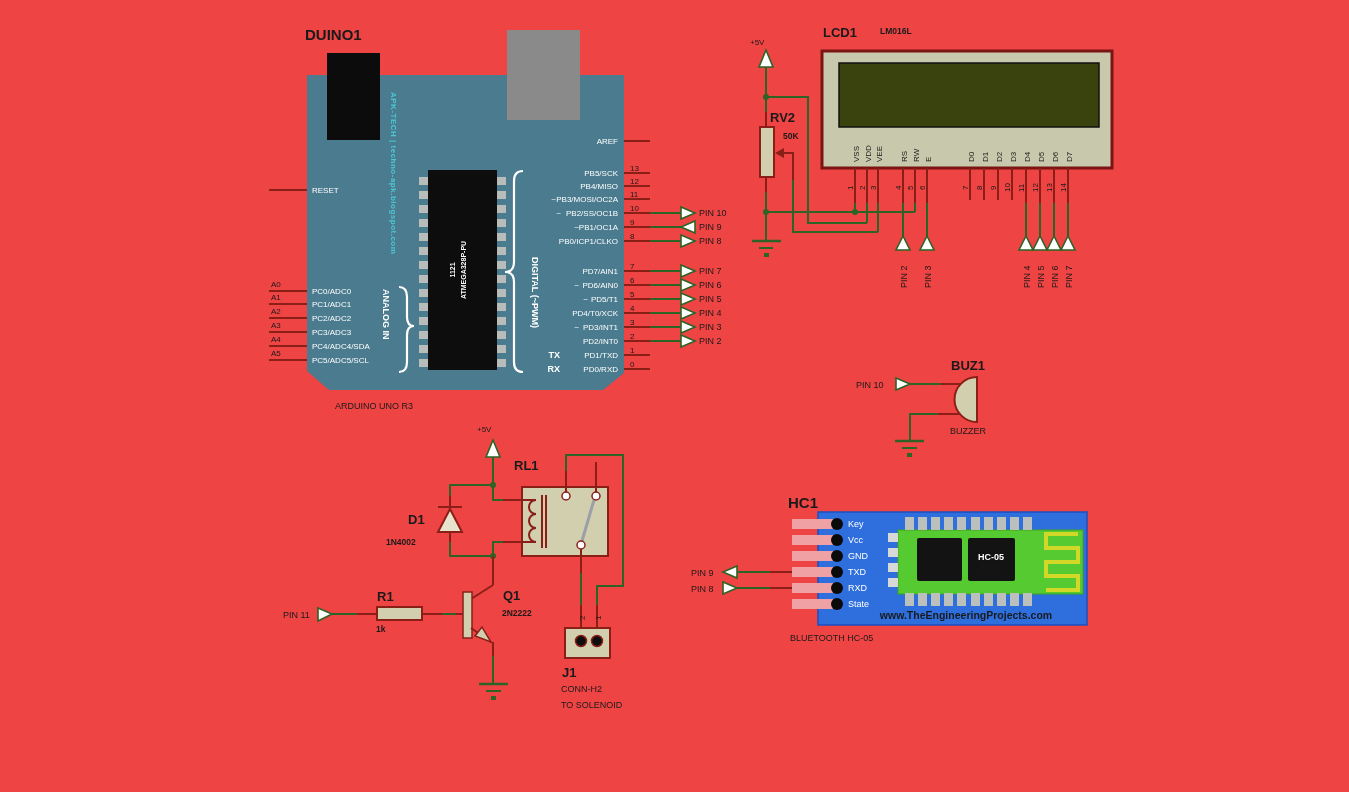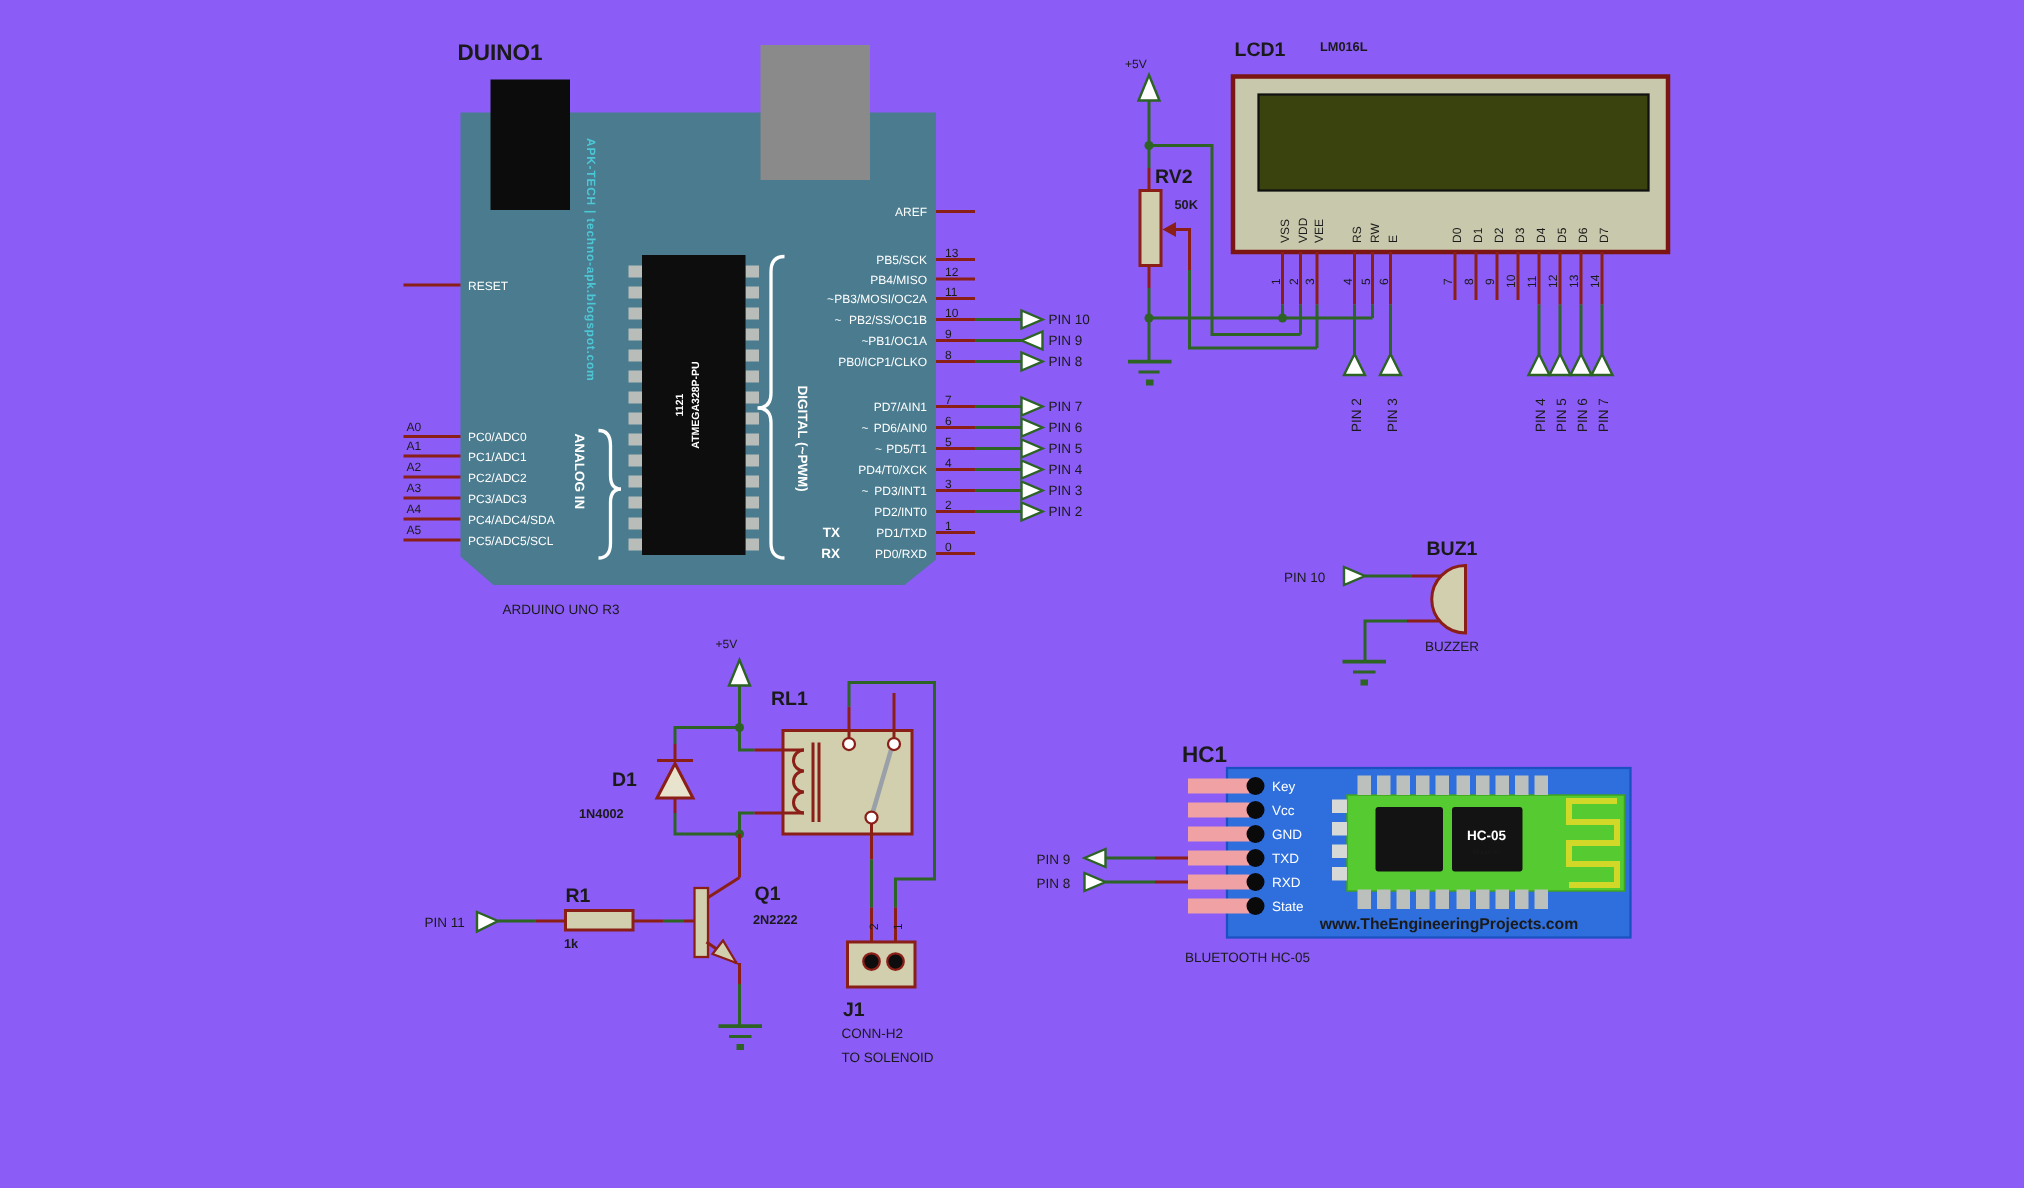--- a/index.html
+++ b/index.html
@@ -1,16 +1,16 @@
 <!DOCTYPE html>
 <html><head>
 <meta charset="utf-8">
 <style>
   html,body{margin:0;padding:0;background:#fff;}
-  #canvas{position:relative;width:1349px;height:792px;background:#8b5cf6;overflow:hidden;}
+  #canvas{position:relative;width:1349px;height:792px;background:#ef4444;overflow:hidden;}
   svg{position:absolute;left:0;top:0;}
   text{font-family:"Liberation Sans",sans-serif;fill:#1a1a1a;}
   .ref{font-size:13px;font-weight:bold;}
   .bigref{font-size:15px;font-weight:bold;}
   .sub{font-size:8.5px;font-weight:bold;}
   .cap{font-size:9px;}
   .pinlbl{font-size:9px;}
   .num{font-size:8px;}
   .vtxt{font-size:8px;}
   .wht{fill:#ffffff;font-size:8px;}

